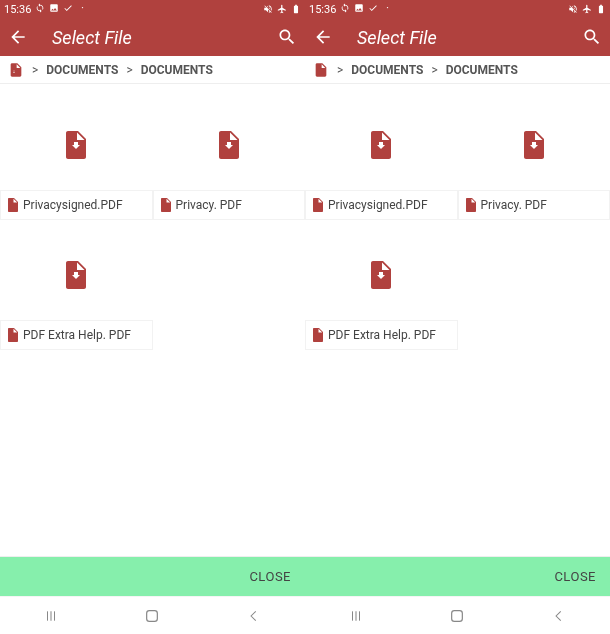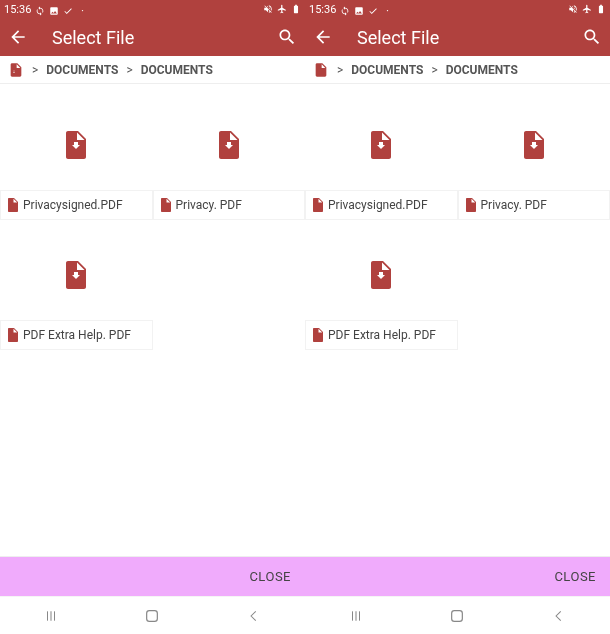--- a/index.html
+++ b/index.html
@@ -32,21 +32,21 @@
       display: flex;
       align-items: center;
       justify-content: space-between;
       padding: 0 4px;
       font-size: 11px;
       color: #fff;
     }
     
     .status-left {
       display: flex;
-      align-items: flex-end;
+      align-items: flex-start;
       gap: 4px;
     }
     
     .status-right {
       display: flex;
       align-items: center;
       gap: 4px;
     }
     
     .status-icon {
@@ -58,20 +58,21 @@
       font-size: 9px;
     }
     
     .app-bar {
       height: 38px;
       background: #b0413e;
       display: flex;
       align-items: center;
       padding: 0 8px;
       gap: 16px;
+      font-style: italic;
     }
     
     .app-title {
       color: #fff;
       font-size: 18px;
       flex: 1;
       margin-left: 8px;
     }
     
     .back-arrow, .search-icon {
@@ -151,21 +152,21 @@
     }
     
     .file-small-icon {
       width: 12px;
       height: 14px;
       flex-shrink: 0;
     }
     
     .bottom-bar {
       height: 40px;
-      background: #f0abfc;
+      background: #86efac;
       border-top: 1px solid #eee;
       display: flex;
       align-items: center;
       justify-content: flex-end;
       padding: 0 14px;
       font-size: 13px;
       color: #444;
       letter-spacing: 0.5px;
     }
     

